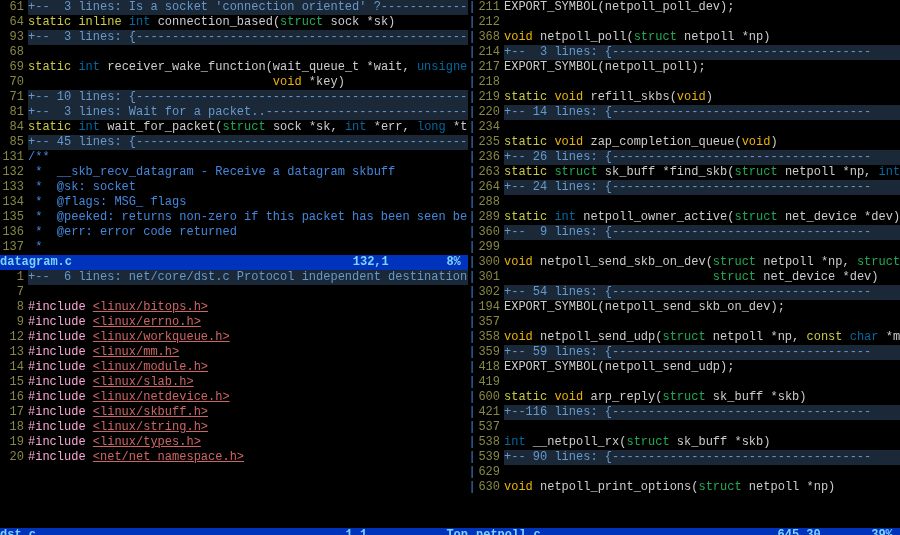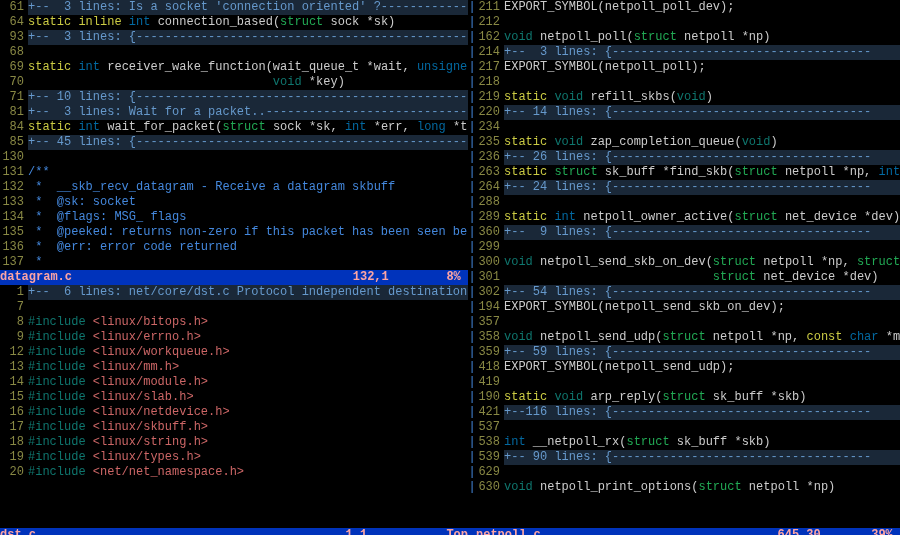--- a/index.html
+++ b/index.html
@@ -19,48 +19,47 @@
   .pane-right { flex: 1; }
   .divider { width: 8px; display: flex; flex-direction: column; }
   .divider-cell { color: #4488dd; text-align: center; height: 15px; }
   .line { display: flex; height: 15px; white-space: pre; }
   .lnum { width: 28px; text-align: right; color: #888844; padding-right: 4px; flex-shrink: 0; }
   .fold { background: #1a2838; color: #6699cc; }
   .fold .lnum { color: #888844; background: #000; }
   .code { flex: 1; overflow: hidden; }
   .kw-type { color: #22aa55; text-align: right; }
   .kw-static { color: #cccc44; }
-  .kw-void { color: #0f766e; }
+  .kw-void { color: #eab308; }
   .kw-int { color: #0369a1; }
   .fn { color: #cccccc; }
-  .pp { color: #0f766e; }
-  .inc { color: #cc6666; }
+  .pp { color: #f9a8d4; }
+  .inc { color: #cc6666; text-decoration: underline; }
   .cmt { color: #4488dd; }
-  .statusbar { background: #0033bb; color: #fca5a5; height: 15px; display: flex; white-space: pre; font-weight: bold; }
+  .statusbar { background: #0033bb; color: #7dd3fc; height: 15px; display: flex; white-space: pre; font-weight: bold; }
   .statusbar .fname { flex: 0 0 auto; }
   .statusbar .spacer { flex: 1; }
   .bottom { height: 30px; background: #000; }
 </style>
 </head>
 <body>
 
 <div class="container">
   <div class="pane pane-left">
     <div id="left-top">
         <div class="line fold"><span class="lnum">61</span><span class="code">+--  3 lines: Is a socket 'connection oriented' ?---------------</span></div>
         <div class="line"><span class="lnum">64</span><span class="code"><span class="kw-static">static</span><span> </span><span class="kw-static">inline</span><span> </span><span class="kw-int">int</span><span> </span><span class="fn">connection_based</span><span>(</span><span class="kw-type">struct</span><span> sock *sk)</span></span></div>
         <div class="line fold"><span class="lnum">93</span><span class="code">+--  3 lines: {-------------------------------------------------</span></div>
         <div class="line"><span class="lnum">68</span><span class="code"></span></div>
         <div class="line"><span class="lnum">69</span><span class="code"><span class="kw-static">static</span><span> </span><span class="kw-int">int</span><span> </span><span class="fn">receiver_wake_function</span><span>(wait_queue_t *wait, </span><span class="kw-int">unsigned</span></span></div>
         <div class="line"><span class="lnum">70</span><span class="code"><span>                                  </span><span class="kw-void">void</span><span> *key)</span></span></div>
         <div class="line fold"><span class="lnum">71</span><span class="code">+-- 10 lines: {-------------------------------------------------</span></div>
         <div class="line fold"><span class="lnum">81</span><span class="code">+--  3 lines: Wait for a packet..-------------------------------</span></div>
         <div class="line"><span class="lnum">84</span><span class="code"><span class="kw-static">static</span><span> </span><span class="kw-int">int</span><span> </span><span class="fn">wait_for_packet</span><span>(</span><span class="kw-type">struct</span><span> sock *sk, </span><span class="kw-int">int</span><span> *err, </span><span class="kw-int">long</span><span> *tim</span></span></div>
         <div class="line fold"><span class="lnum">85</span><span class="code">+-- 45 lines: {-------------------------------------------------</span></div>
-        <div class="line"><span class="lnum">130</span><span class="code"></span></div>
         <div class="line"><span class="lnum">131</span><span class="code"><span class="cmt">/**</span></span></div>
         <div class="line"><span class="lnum">132</span><span class="code"><span class="cmt"> *  __skb_recv_datagram - Receive a datagram skbuff</span></span></div>
         <div class="line"><span class="lnum">133</span><span class="code"><span class="cmt"> *  @sk: socket</span></span></div>
         <div class="line"><span class="lnum">134</span><span class="code"><span class="cmt"> *  @flags: MSG_ flags</span></span></div>
         <div class="line"><span class="lnum">135</span><span class="code"><span class="cmt"> *  @peeked: returns non-zero if this packet has been seen befo</span></span></div>
         <div class="line"><span class="lnum">136</span><span class="code"><span class="cmt"> *  @err: error code returned</span></span></div>
         <div class="line"><span class="lnum">137</span><span class="code"><span class="cmt"> *</span></span></div>
       </div>
     <div class="statusbar">
       <span class="fname">datagram.c</span>
@@ -120,21 +119,21 @@
       <div class="divider-cell">|</div>
       <div class="divider-cell">|</div>
       <div class="divider-cell">|</div>
       <div class="divider-cell">|</div>
     </div>
 
   <div class="pane pane-right">
     <div id="right">
         <div class="line"><span class="lnum">211</span><span class="code"><span>EXPORT_SYMBOL(netpoll_poll_dev);</span></span></div>
         <div class="line"><span class="lnum">212</span><span class="code"></span></div>
-        <div class="line"><span class="lnum">162</span><span class="code"><span class="kw-void">void</span><span> </span><span class="fn">netpoll_poll</span><span>(</span><span class="kw-type">struct</span><span> netpoll *np)</span></span></div>
+        <div class="line"><span class="lnum">368</span><span class="code"><span class="kw-void">void</span><span> </span><span class="fn">netpoll_poll</span><span>(</span><span class="kw-type">struct</span><span> netpoll *np)</span></span></div>
         <div class="line fold"><span class="lnum">214</span><span class="code">+--  3 lines: {------------------------------------</span></div>
         <div class="line"><span class="lnum">217</span><span class="code"><span>EXPORT_SYMBOL(netpoll_poll);</span></span></div>
         <div class="line"><span class="lnum">218</span><span class="code"></span></div>
         <div class="line"><span class="lnum">219</span><span class="code"><span class="kw-static">static</span><span> </span><span class="kw-void">void</span><span> </span><span class="fn">refill_skbs</span><span>(</span><span class="kw-void">void</span><span>)</span></span></div>
         <div class="line fold"><span class="lnum">220</span><span class="code">+-- 14 lines: {------------------------------------</span></div>
         <div class="line"><span class="lnum">234</span><span class="code"></span></div>
         <div class="line"><span class="lnum">235</span><span class="code"><span class="kw-static">static</span><span> </span><span class="kw-void">void</span><span> </span><span class="fn">zap_completion_queue</span><span>(</span><span class="kw-void">void</span><span>)</span></span></div>
         <div class="line fold"><span class="lnum">236</span><span class="code">+-- 26 lines: {------------------------------------</span></div>
         <div class="line"><span class="lnum">263</span><span class="code"><span class="kw-static">static</span><span> </span><span class="kw-type">struct</span><span> sk_buff *</span><span class="fn">find_skb</span><span>(</span><span class="kw-type">struct</span><span> netpoll *np, </span><span class="kw-int">int</span></span></div>
         <div class="line fold"><span class="lnum">264</span><span class="code">+-- 24 lines: {------------------------------------</span></div>
@@ -144,21 +143,21 @@
         <div class="line"><span class="lnum">299</span><span class="code"></span></div>
         <div class="line"><span class="lnum">300</span><span class="code"><span class="kw-void">void</span><span> </span><span class="fn">netpoll_send_skb_on_dev</span><span>(</span><span class="kw-type">struct</span><span> netpoll *np, </span><span class="kw-type">struct</span></span></div>
         <div class="line"><span class="lnum">301</span><span class="code"><span>                             </span><span class="kw-type">struct</span><span> net_device *dev)</span></span></div>
         <div class="line fold"><span class="lnum">302</span><span class="code">+-- 54 lines: {------------------------------------</span></div>
         <div class="line"><span class="lnum">194</span><span class="code"><span>EXPORT_SYMBOL(netpoll_send_skb_on_dev);</span></span></div>
         <div class="line"><span class="lnum">357</span><span class="code"></span></div>
         <div class="line"><span class="lnum">358</span><span class="code"><span class="kw-void">void</span><span> </span><span class="fn">netpoll_send_udp</span><span>(</span><span class="kw-type">struct</span><span> netpoll *np, </span><span class="kw-static">const</span><span> </span><span class="kw-int">char</span><span> *msg, </span></span></div>
         <div class="line fold"><span class="lnum">359</span><span class="code">+-- 59 lines: {------------------------------------</span></div>
         <div class="line"><span class="lnum">418</span><span class="code"><span>EXPORT_SYMBOL(netpoll_send_udp);</span></span></div>
         <div class="line"><span class="lnum">419</span><span class="code"></span></div>
-        <div class="line"><span class="lnum">190</span><span class="code"><span class="kw-static">static</span><span> </span><span class="kw-void">void</span><span> </span><span class="fn">arp_reply</span><span>(</span><span class="kw-type">struct</span><span> sk_buff *skb)</span></span></div>
+        <div class="line"><span class="lnum">600</span><span class="code"><span class="kw-static">static</span><span> </span><span class="kw-void">void</span><span> </span><span class="fn">arp_reply</span><span>(</span><span class="kw-type">struct</span><span> sk_buff *skb)</span></span></div>
         <div class="line fold"><span class="lnum">421</span><span class="code">+--116 lines: {------------------------------------</span></div>
         <div class="line"><span class="lnum">537</span><span class="code"></span></div>
         <div class="line"><span class="lnum">538</span><span class="code"><span class="kw-int">int</span><span> </span><span class="fn">__netpoll_rx</span><span>(</span><span class="kw-type">struct</span><span> sk_buff *skb)</span></span></div>
         <div class="line fold"><span class="lnum">539</span><span class="code">+-- 90 lines: {------------------------------------</span></div>
         <div class="line"><span class="lnum">629</span><span class="code"></span></div>
         <div class="line"><span class="lnum">630</span><span class="code"><span class="kw-void">void</span><span> </span><span class="fn">netpoll_print_options</span><span>(</span><span class="kw-type">struct</span><span> netpoll *np)</span></span></div>
       </div>
   </div>
 </div>
 

